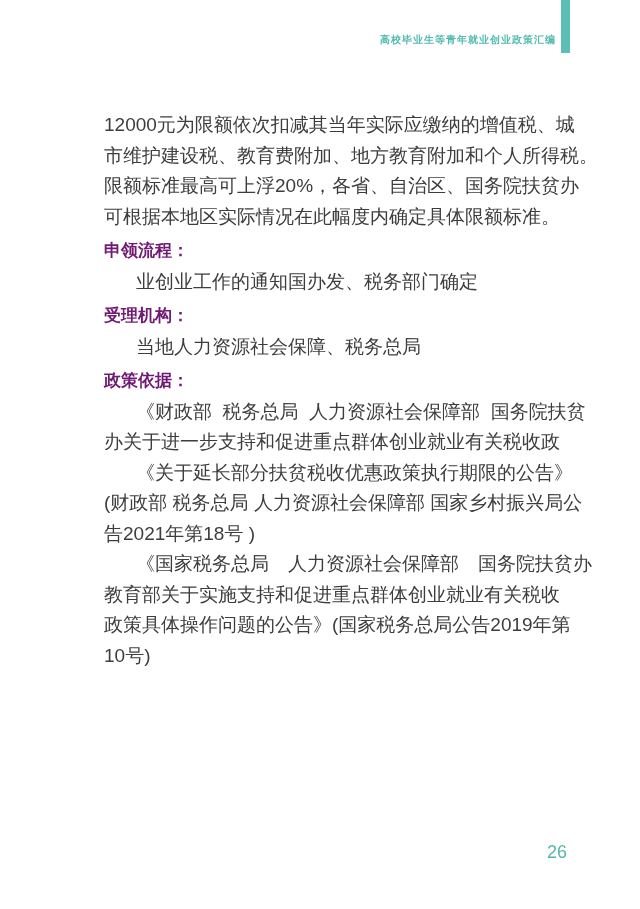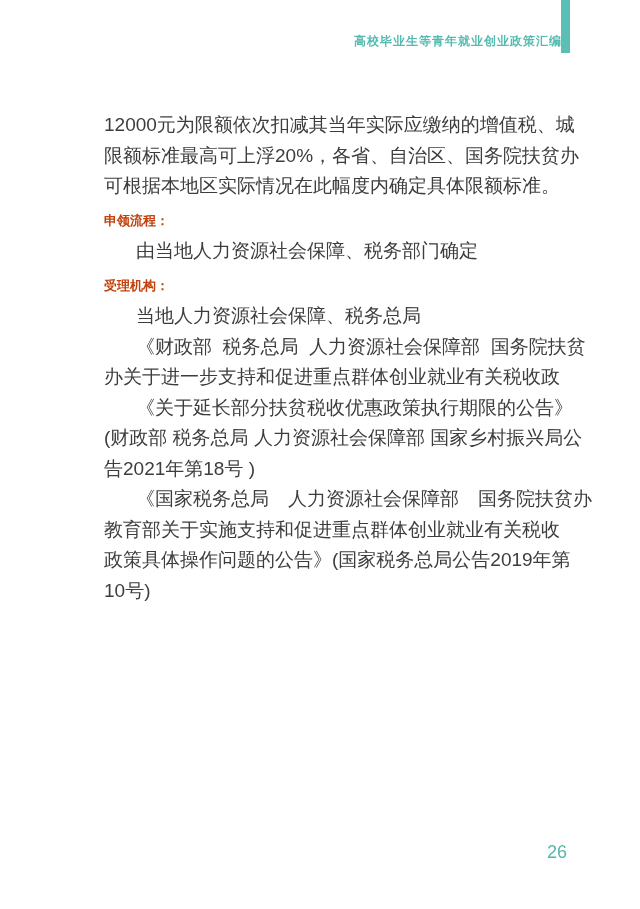--- a/index.html
+++ b/index.html
@@ -12,22 +12,22 @@
     width: 640px;
     height: 909px;
     background: #ffffff;
     overflow: hidden;
     font-family: "Liberation Sans", sans-serif;
   }
   
   .header-title {
     position: absolute;
     top: 33px;
-    right: 78px;
-    font-size: 12px;
+    right: 84px;
+    font-size: 10px;
     font-weight: bold;
     letter-spacing: 1px;
     color: #54bbb0;
     white-space: pre;
   }
   .header-bar {
     position: absolute;
     top: 0;
     right: 70px;
     width: 9px;
@@ -49,23 +49,23 @@
     line-height: 30.5px;
     white-space: pre;
   }
   .line.indent {
     padding-left: 32px;
   }
   .heading {
     height: 30.5px;
     line-height: 30.5px;
     margin-top: 4px;
-    font-size: 13px;
+    font-size: 17px;
     font-weight: bold;
-    color: #c2410c;
+    color: #701a75;
     white-space: pre;
   }
   
   .page-number {
     position: absolute;
     top: 842px;
     right: 73px;
     font-size: 18px;
     color: #55b7ac;
   }
@@ -76,31 +76,33 @@
 <div class="page">
 
   <header>
     <span class="header-title">高校毕业生等青年就业创业政策汇编</span>
     <span class="header-bar"></span>
   </header>
 
   <main class="content">
       <div class="paragraph">
         <div class="line">12000元为限额依次扣减其当年实际应缴纳的增值税、城</div>
+        <div class="line">市维护建设税、教育费附加、地方教育附加和个人所得税。</div>
         <div class="line">限额标准最高可上浮20%，各省、自治区、国务院扶贫办</div>
         <div class="line">可根据本地区实际情况在此幅度内确定具体限额标准。</div>
       </div>
       <div class="heading">申领流程：</div>
       <div class="paragraph">
-        <div class="line indent">由当地人力资源社会保障、税务部门确定</div>
+        <div class="line indent">业创业工作的通知国办发、税务部门确定</div>
       </div>
       <div class="heading">受理机构：</div>
       <div class="paragraph">
         <div class="line indent">当地人力资源社会保障、税务总局</div>
       </div>
+      <div class="heading">政策依据：</div>
       <div class="paragraph">
         <div class="line indent">《财政部  税务总局  人力资源社会保障部  国务院扶贫</div>
         <div class="line">办关于进一步支持和促进重点群体创业就业有关税收政</div>
       </div>
       <div class="paragraph">
         <div class="line indent">《关于延长部分扶贫税收优惠政策执行期限的公告》</div>
         <div class="line">(财政部 税务总局 人力资源社会保障部 国家乡村振兴局公</div>
         <div class="line">告2021年第18号 )</div>
       </div>
       <div class="paragraph">

